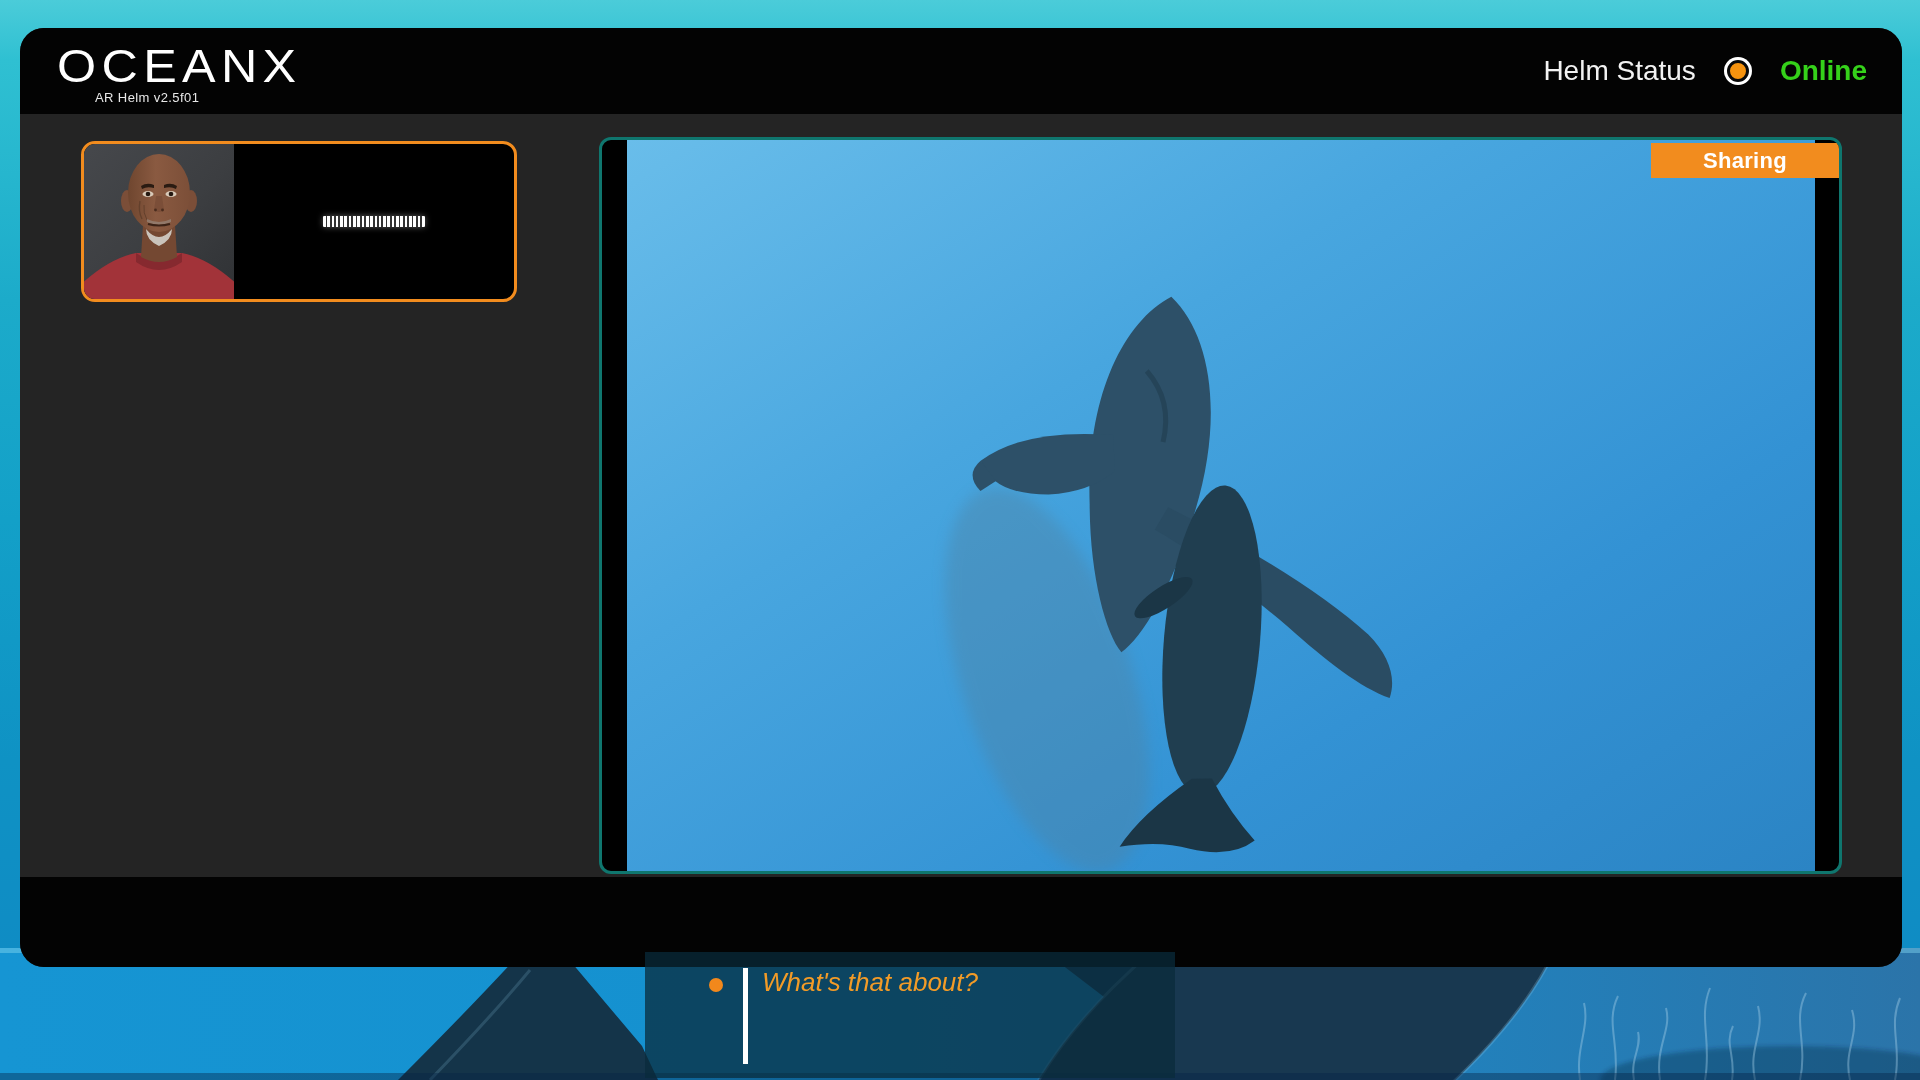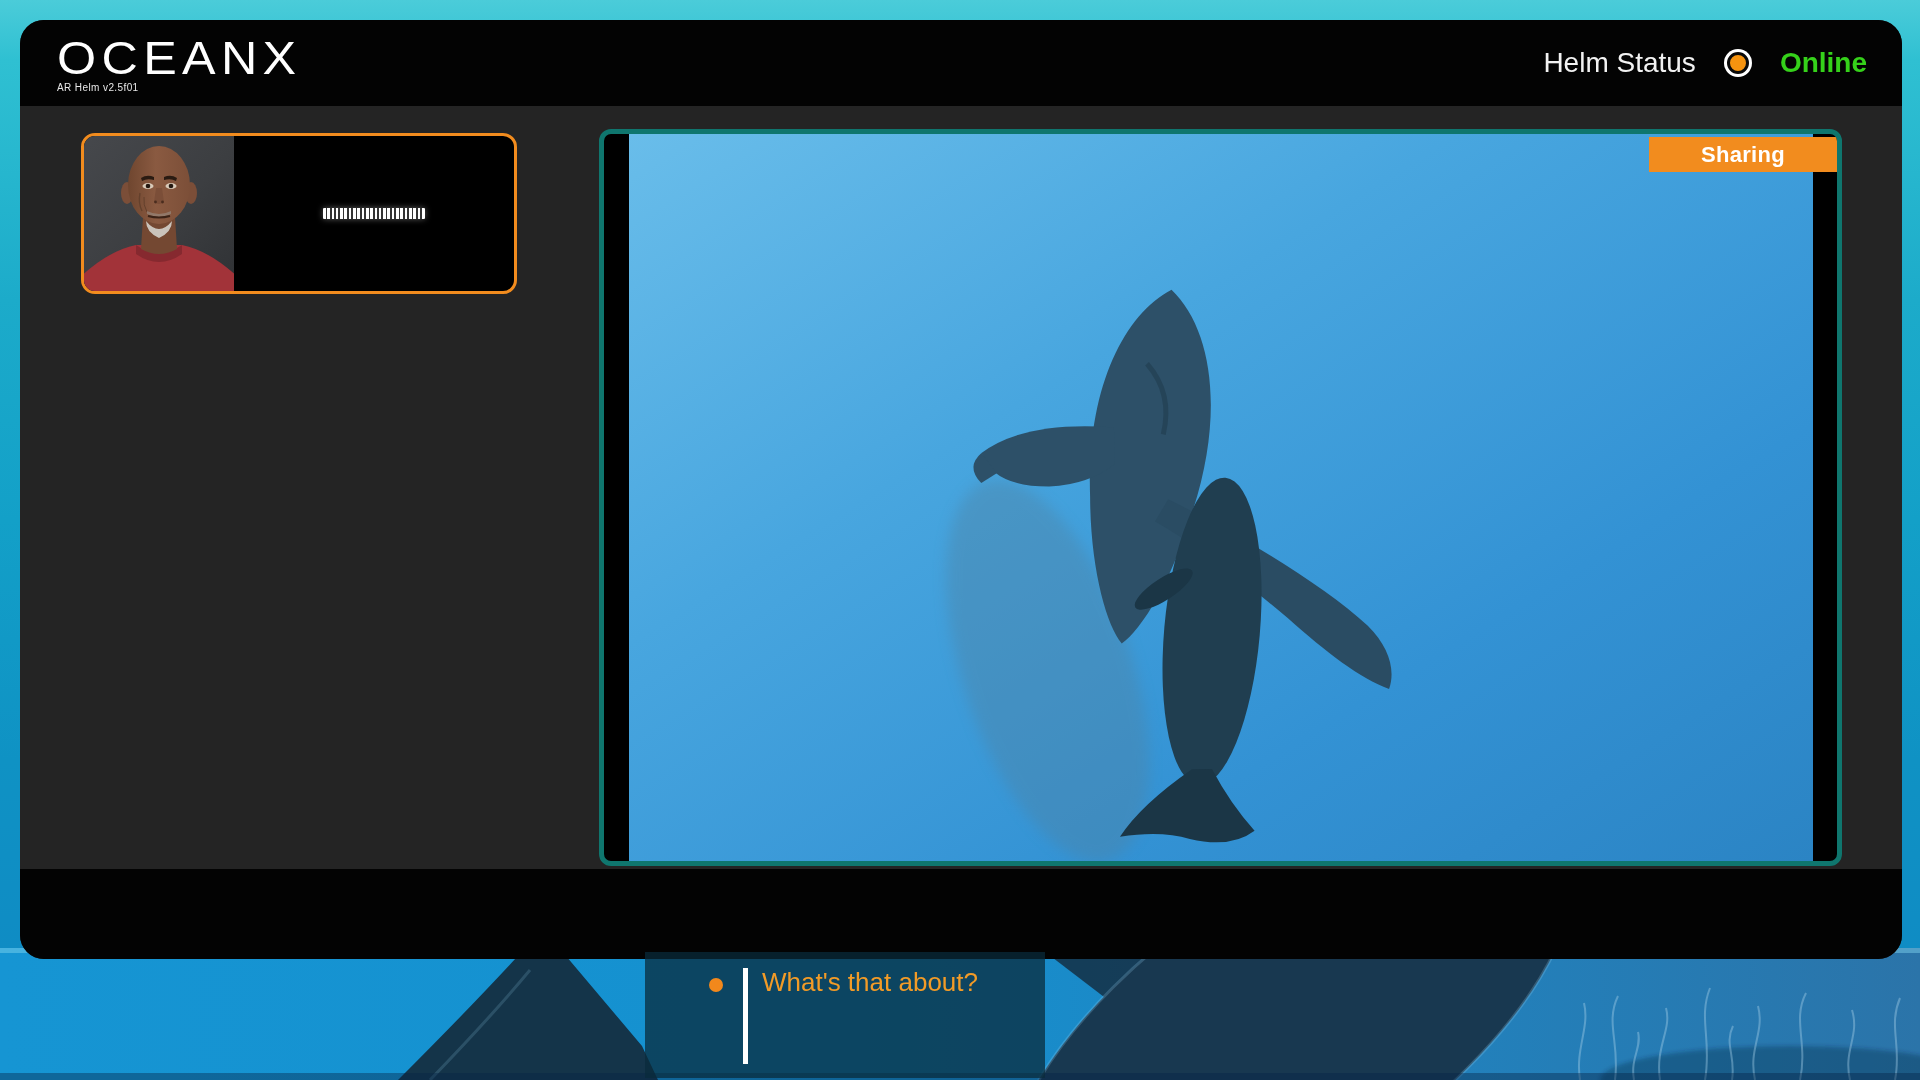--- a/index.html
+++ b/index.html
@@ -6,31 +6,31 @@
   body{
     width:1920px;height:1080px;overflow:hidden;position:relative;
     font-family:"Liberation Sans","DejaVu Sans",sans-serif;
     background:linear-gradient(180deg,#4bccd9 0px,#2fc0d2 60px,#1cabca 300px,#13a0c8 520px,#0f92c4 760px,#0f8cc4 950px,#1188c5 1080px);
   }
   
   .ocean{position:absolute;left:0;top:948px;width:1920px;height:132px;}
   .ocean svg{display:block;}
   
   .panel{
-    position:absolute;left:20px;top:20px;width:1882px;height:939px;
+    position:absolute;left:20px;top:28px;width:1882px;height:939px;
     background:#242424;border-radius:24px;overflow:hidden;
   }
   .panel-header{position:absolute;left:0;top:0;width:100%;height:86px;background:#030303;}
   .panel-footer{position:absolute;left:0;bottom:0;width:100%;height:90px;background:#030303;}
   .logo-block{position:absolute;left:37px;top:13px;}
   .logo{
     color:#fff;font-size:47px;font-weight:200;letter-spacing:5px;line-height:50px;
     transform:scaleX(1.07);transform-origin:left center;white-space:nowrap;
   }
-  .logo-sub{color:#e8e8e8;font-size:10px;letter-spacing:.4px;margin-top:-1px;}
+  .logo-sub{color:#e8e8e8;font-size:13px;letter-spacing:.4px;margin-top:-1px;margin-left:38px;}
   .status{position:absolute;right:35px;top:0;height:86px;display:flex;align-items:center;gap:31px;}
   .status-label{color:#f2f2f2;font-size:28px;font-weight:300;}
   .status-dot{
     width:16px;height:16px;border-radius:50%;background:#f6930f;
     border:3px solid #0a0a0a;box-shadow:0 0 0 3px #ffffff;
   }
   .status-value{color:#35d11a;font-size:28px;font-weight:700;}
   
   .card{
     position:absolute;left:61px;top:113px;width:436px;height:161px;
@@ -41,36 +41,37 @@
   .card-photo svg{display:block;width:100%;height:100%;}
   .card-audio{flex:1;display:flex;align-items:center;justify-content:center;}
   .audio-bars{
     width:102px;height:11px;border-radius:1px;
     background:repeating-linear-gradient(90deg,#ffffff 0 2.6px,rgba(255,255,255,.2) 2.6px 4.3px);
     box-shadow:0 0 6px rgba(255,255,255,.35);
   }
   
   .frame{
     position:absolute;left:579px;top:109px;width:1243px;height:737px;
-    background:#000;border:5px solid #0f766e;border-radius:12px;box-sizing:border-box;
+    background:#000;border:3px solid #0f766e;border-radius:12px;box-sizing:border-box;
     overflow:hidden;
   }
   .video{
     position:absolute;left:25px;right:24px;top:0;bottom:0;overflow:hidden;
   }
   .video svg{display:block;width:100%;height:100%;}
   .share-badge{
     position:absolute;top:3px;right:0;width:188px;height:35px;background:#f28c1e;
     display:flex;align-items:center;justify-content:center;z-index:4;
   }
   .share-badge span{color:#fff;font-size:22px;font-weight:bold;letter-spacing:.3px;}
   
   .subtitles{
-    position:absolute;left:645px;top:952px;width:400px;height:126px;
+    position:absolute;left:645px;top:952px;width:530px;height:126px;
     background:rgba(9,43,60,.74);
+    font-style:italic;
   }
   .sub-bullet{position:absolute;left:64px;top:26px;width:14px;height:14px;border-radius:50%;background:#f2881c;}
   .sub-rule{position:absolute;left:98px;top:16px;width:4.5px;height:96px;background:#ffffff;}
   .sub-text{position:absolute;left:117px;top:13px;font-size:26px;line-height:34px;font-weight:300;}
   .sub-line-1{color:#f29b27;}
   .sub-line-2,.sub-line-3{color:#ffffff;}
 </style>
 </head>
 <body>
 

